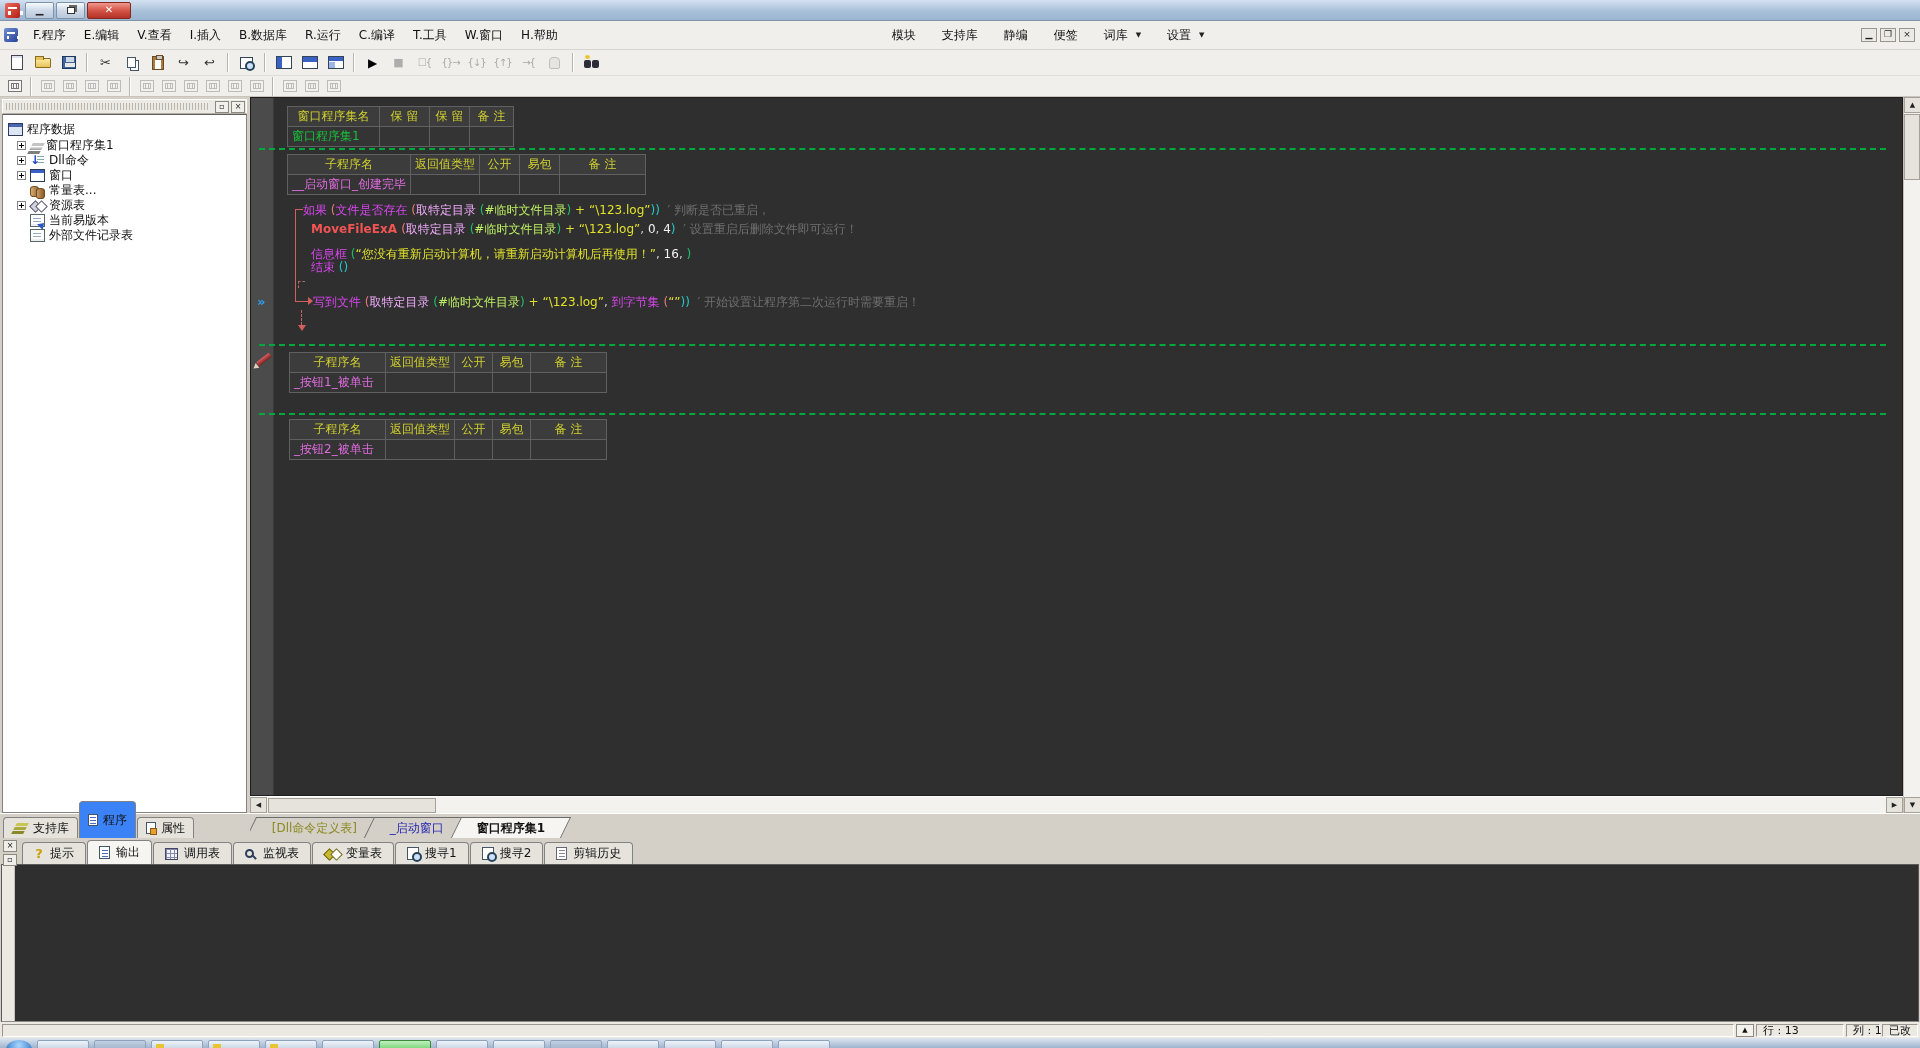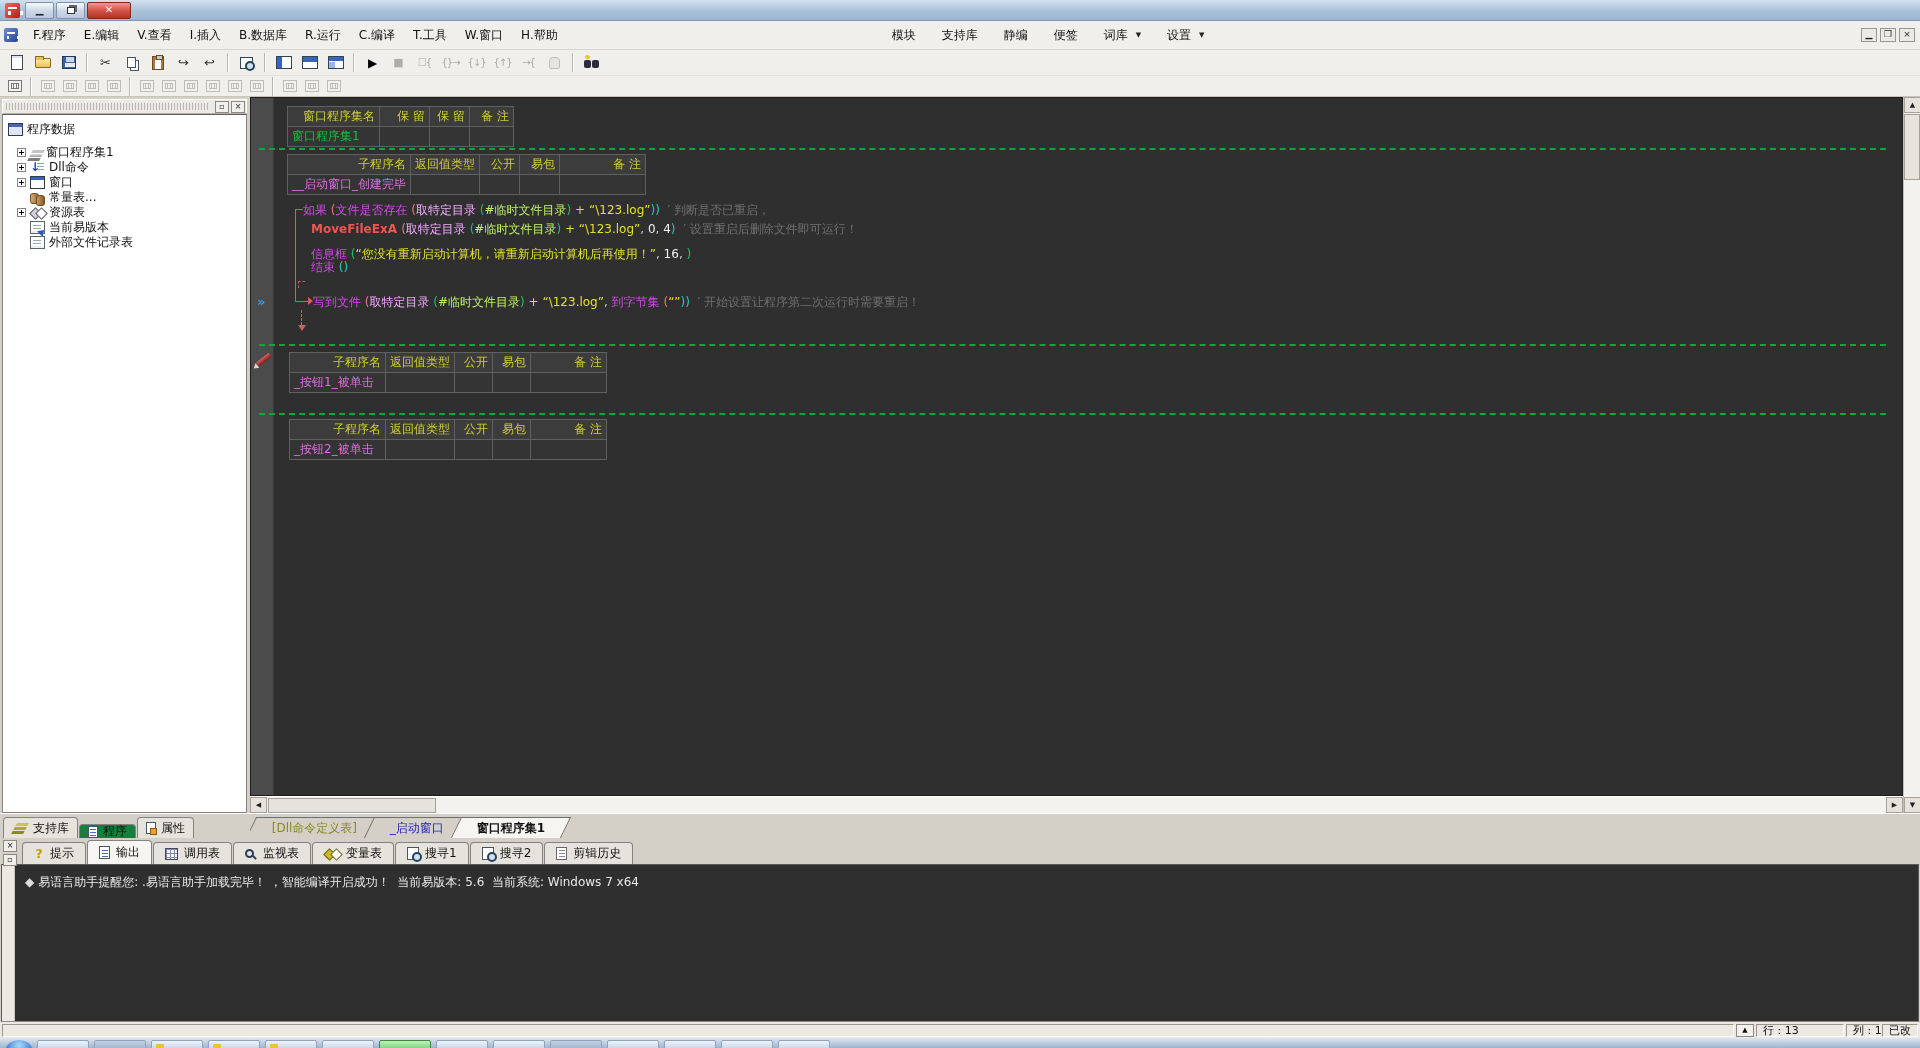--- a/index.html
+++ b/index.html
@@ -69,21 +69,21 @@
 .i-binoc::after{content:"";position:absolute;left:1px;top:-2px;width:5px;height:4px;background:#e8c530;border-radius:50%}
 
 
 .workspace{position:absolute;top:97px;left:0;width:1920px;height:716px;display:flex;background:#d4d0c8}
 .left-panel{width:248px;flex:none;display:flex;flex-direction:column;padding:2px 1px 0 2px;background:#d4d0c8}
 .panel-head{height:15px;display:flex;align-items:center;background:#eceae5;border:1px solid #fff;border-bottom-color:#b5b1a8;padding:1px 1px 1px 3px;flex:none}
 .grip{flex:1;height:7px;margin-right:3px;background:repeating-linear-gradient(90deg,#b9b5ac 0 1px,transparent 1px 3px)}
 .ph-btn{width:14px;height:12px;border:1px solid #8d897f;background:#f2f0ec;font-size:8px;line-height:10px;text-align:center;color:#222;margin-left:2px;flex:none}
 .tree{flex:1;background:#fff;border:1px solid #828282;border-top-color:#5f5f5f;padding:7px 2px 2px 5px;overflow:hidden}
 .tree-row{height:15px;display:flex;align-items:center;gap:4px;white-space:nowrap;cursor:default}
-.tree-row.root{margin-bottom:8px}
+.tree-row.root{margin-bottom:1px}
 .tree-row.child{padding-left:9px}
 .expander{width:9px;height:9px;border:1px solid #848484;background:#fff;position:relative;flex:none}
 .expander::before{content:"";position:absolute;left:1px;top:3px;width:5px;height:1px;background:#000}
 .expander::after{content:"";position:absolute;left:3px;top:1px;width:1px;height:5px;background:#000}
 .no-exp{width:9px;flex:none}
 .tic{width:15px;height:13px;flex:none;position:relative}
 .tic-root{background:#dde6f2;border:1px solid #2c3c58}
 .tic-root::before{content:"";position:absolute;left:0;top:0;width:100%;height:3px;background:#4a66b0}
 .tic-asm{height:3px;width:12px;margin-top:5px;background:linear-gradient(#e6e6e6,#9a9a9a);box-shadow:0 -4px 0 #c4c4c4,0 4px 0 #7e7e7e;transform:skewX(-28deg)}
 .tic-dll{text-align:left}
@@ -97,21 +97,21 @@
 .tic-res::after{content:"";position:absolute;left:7px;top:3px;width:7px;height:7px;background:#fff;border:1px solid #565668;transform:rotate(45deg)}
 .tic-page{background:#fff;border:1px solid #566;box-shadow:inset 0 -2px 0 #eee}
 .tic-page::before{content:"";position:absolute;left:2px;top:3px;width:8px;height:6px;background:repeating-linear-gradient(#9ab 0 1px,transparent 1px 3px)}
 .tic-modref::after{content:"";position:absolute;right:-2px;bottom:-2px;width:0;height:0;border-left:4px solid transparent;border-right:4px solid transparent;border-bottom:6px solid #2d56c0;transform:rotate(45deg)}
 
 
 .editor-col{flex:1;display:flex;flex-direction:column;min-width:0;margin-left:2px}
 .canvas{flex:1;position:relative;background:#2f2f2f;overflow:hidden;border:1px solid #1e1e1e;font-family:"DejaVu Sans","Liberation Sans",sans-serif}
 .margin-strip{position:absolute;left:0;top:0;width:23px;height:100%;background:#4b4b4b;border-right:1px solid #3b3b3b}
 .etable{position:absolute;border-collapse:collapse;table-layout:fixed;font-size:12px}
-.etable th{background:#3c3c3c;color:#cfcf2e;font-weight:normal;text-align:right;border:1px solid #606060;height:20px;padding:1px 4px;white-space:nowrap;overflow:hidden}
+.etable th{background:#3c3c3c;color:#cfcf2e;font-weight:normal;text-align:center;border:1px solid #606060;height:20px;padding:1px 4px;white-space:nowrap;overflow:hidden}
 .etable td{background:#343434;border:1px solid #606060;height:20px;padding:1px 4px;white-space:nowrap;overflow:hidden}
 .nm-green{color:#17c03a}
 .nm-pink{color:#df6cdf}
 .sep-green{position:absolute;left:8px;right:16px;border-top:2px dashed #00a93e;height:0}
 .codeline{position:absolute;white-space:pre;font-size:12px;line-height:16px;height:16px}
 .seg-cmd{color:#d946ef}.seg-dll{color:#f25454;font-weight:bold}.seg-fn{color:#f0abfc}
 .seg-const{color:#bef264}.seg-str{color:#e2e22a}.seg-num{color:#f2f2f2}
 .seg-cy{color:#27c7c7}.seg-grn{color:#1fc06a}.seg-op{color:#dede30}
 .seg-cmt{color:#6f6f6f}.seg-pun{color:#cccccc}.seg-par{color:#e87a7a}
 .flow-bracket{position:absolute;left:44px;top:111px;width:8px;height:88px;border-left:1px solid #d06060;border-top:1px solid #d06060}
@@ -131,21 +131,21 @@
 .hthumb{width:168px;height:15px;background:#e6e3dc;border:1px solid #a5a198;margin-left:1px;flex:none}
 .mla{margin-left:auto}
 .vscroll{width:17px;flex:none;background:#f4f2ee;display:flex;flex-direction:column;border-left:1px solid #c6c2ba}
 .vthumb{height:66px;background:#e6e3dc;border:1px solid #a5a198;margin:1px 0}
 .mta{margin-top:auto}
 
 
 .tabsrow{position:absolute;top:813px;left:0;width:1920px;height:25px;display:flex;background:#d4d0c8;border-top:1px solid #fff}
 .left-tabs{width:250px;flex:none;display:flex;align-items:flex-end;padding:2px 0 0 3px}
 .ltab{display:flex;align-items:center;gap:5px;height:21px;padding:0 8px;border:1px solid #828282;border-bottom:none;border-radius:4px 4px 0 0;background:#e6e3dc;margin-right:1px;white-space:nowrap}
-.ltab.selected{background:#15803d;height:14px}
+.ltab.selected{background:#3b82f6;height:37px}
 .li-lib{width:12px;height:3px;background:#aaa838;box-shadow:0 -4px 0 #c8c650,0 4px 0 #8a8828;transform:skewX(-28deg);margin:0 2px}
 .li-doc{width:10px;height:12px;background:#fff;border:1px solid #456;position:relative}
 .li-doc::before{content:"";position:absolute;left:1px;top:2px;width:6px;height:7px;background:repeating-linear-gradient(#4a6ac0 0 1px,transparent 1px 3px)}
 .li-prop{width:10px;height:12px;background:#fff;border:1px solid #456;position:relative}
 .li-prop::after{content:"";position:absolute;right:-2px;bottom:-2px;width:5px;height:5px;background:#e8a030;border:1px solid #8a5a10}
 .editor-tabs{flex:1;display:flex;align-items:flex-end;padding-left:10px;position:relative;overflow:hidden}
 .etab{height:21px;line-height:20px;padding:0 20px;border:1px solid #6e6e6e;border-bottom:none;background:#d4d0c8;transform:skewX(-26deg);margin-left:-9px;white-space:nowrap}
 .etab .lbl{display:inline-block;transform:skewX(26deg)}
 .etab.selected{background:#f7f5f1;font-weight:bold;z-index:2}
 .c-olive{color:#8a8a22}
@@ -605,21 +605,20 @@
         <span>搜寻2</span>
       </span>
     <span class="otab">
         <span class="oi oi-clip"></span>
         <span>剪辑历史</span>
       </span>
   </div>
   <div class="out-body">
     <div class="out-gutter"></div>
     <div class="out-lines">
-      <div><span class="diamond">◆</span><span>易语言助手提醒您: .易语言助手加载完毕！ ，智能编译开启成功！  当前易版本: 5.6  当前系统: Windows 7 x64</span></div>
     </div>
   </div>
 </div>
 
 <div class="statusbar">
   <span class="sb-main"></span>
   <span class="sb-btn">▲</span>
   <span class="sb-seg sb-line">行 : 13</span>
   <span class="sb-seg sb-col">列 : 1</span>
   <span class="sb-seg sb-mod">已改</span>

